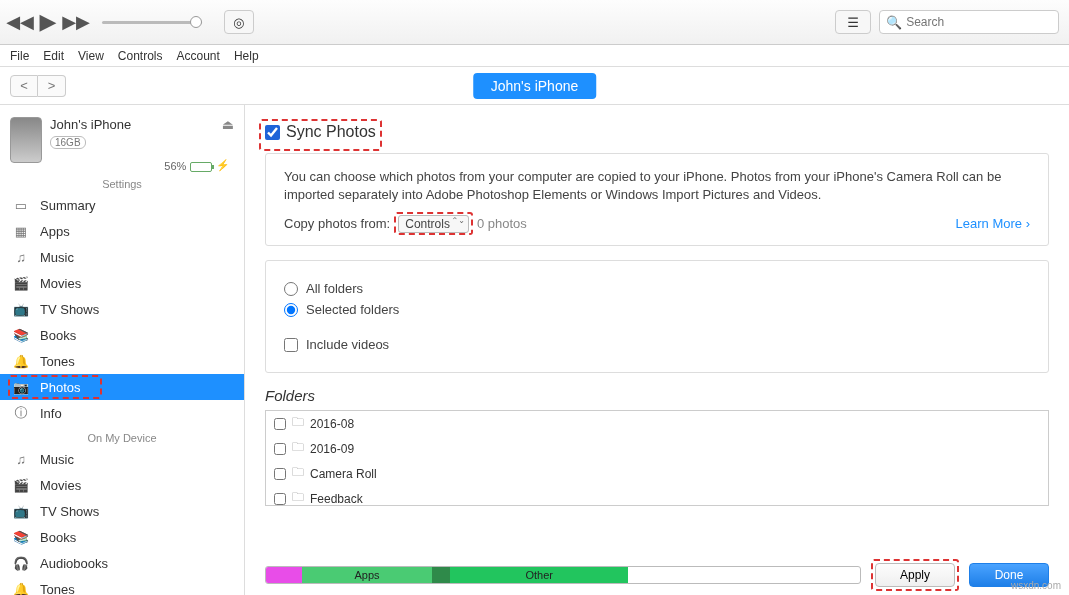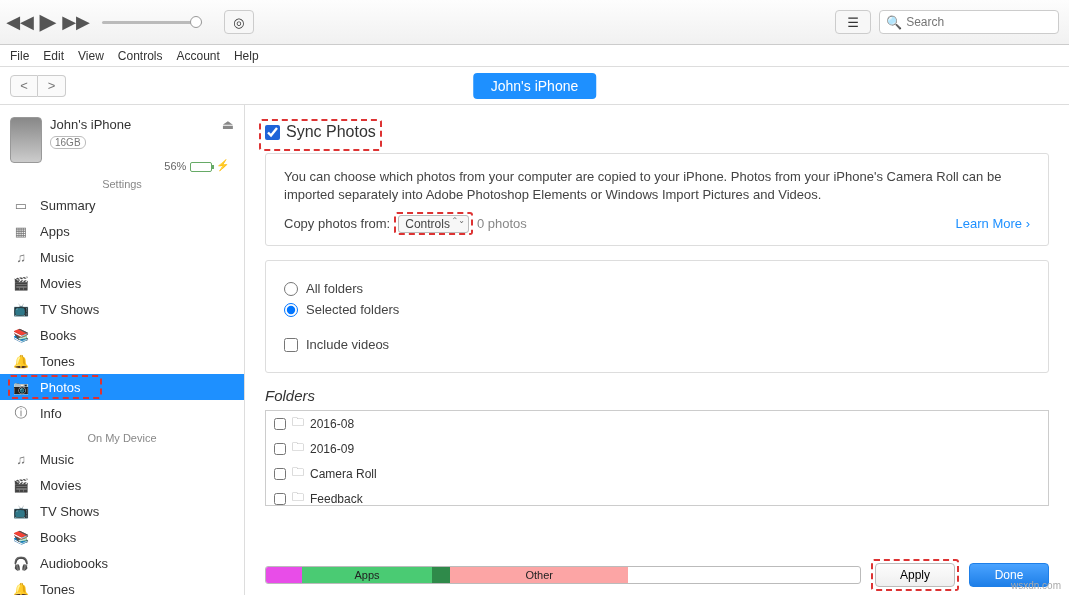--- a/index.html
+++ b/index.html
@@ -70,21 +70,21 @@
 .folder-item input { width: 12px; height: 12px; }
 .folder-icon { color: #888; }
 
 
 .bottom-bar { position: absolute; bottom: 8px; left: 20px; right: 20px; display: flex; align-items: center; gap: 14px; }
 .storage { flex: 1; height: 18px; border: 1px solid #bbb; border-radius: 3px; display: flex; overflow: hidden; font-size: 11px; }
 .seg { display: flex; align-items: center; justify-content: center; color: #222; height: 100%; }
 .seg.purple { background: #e84de8; width: 6%; }
 .seg.green  { background: #4acb73; width: 22%; }
 .seg.dgreen { background: #2f8a4a; width: 3%; }
-.seg.yellow { background: #fca5a5; width: 30%; }
+.seg.yellow { background: #22c55e; width: 30%; }
 .seg.gray   { background: #e4e4e4; flex: 1; margin-top: 31px; }
 .btn { min-width: 80px; height: 24px; border: 1px solid #bbb; border-radius: 4px; background: linear-gradient(#fdfdfd,#efefef); font-size: 12px; cursor: pointer; }
 .btn.primary { background: linear-gradient(#4aa3ff,#1e7fe8); color: #fff; border-color: #1e7fe8; }
 
 .watermark { position: absolute; bottom: 4px; right: 8px; font-size: 10px; color: #aaa; }
 </style>
 </head>
 <body>
 
 <div class="win-controls">

